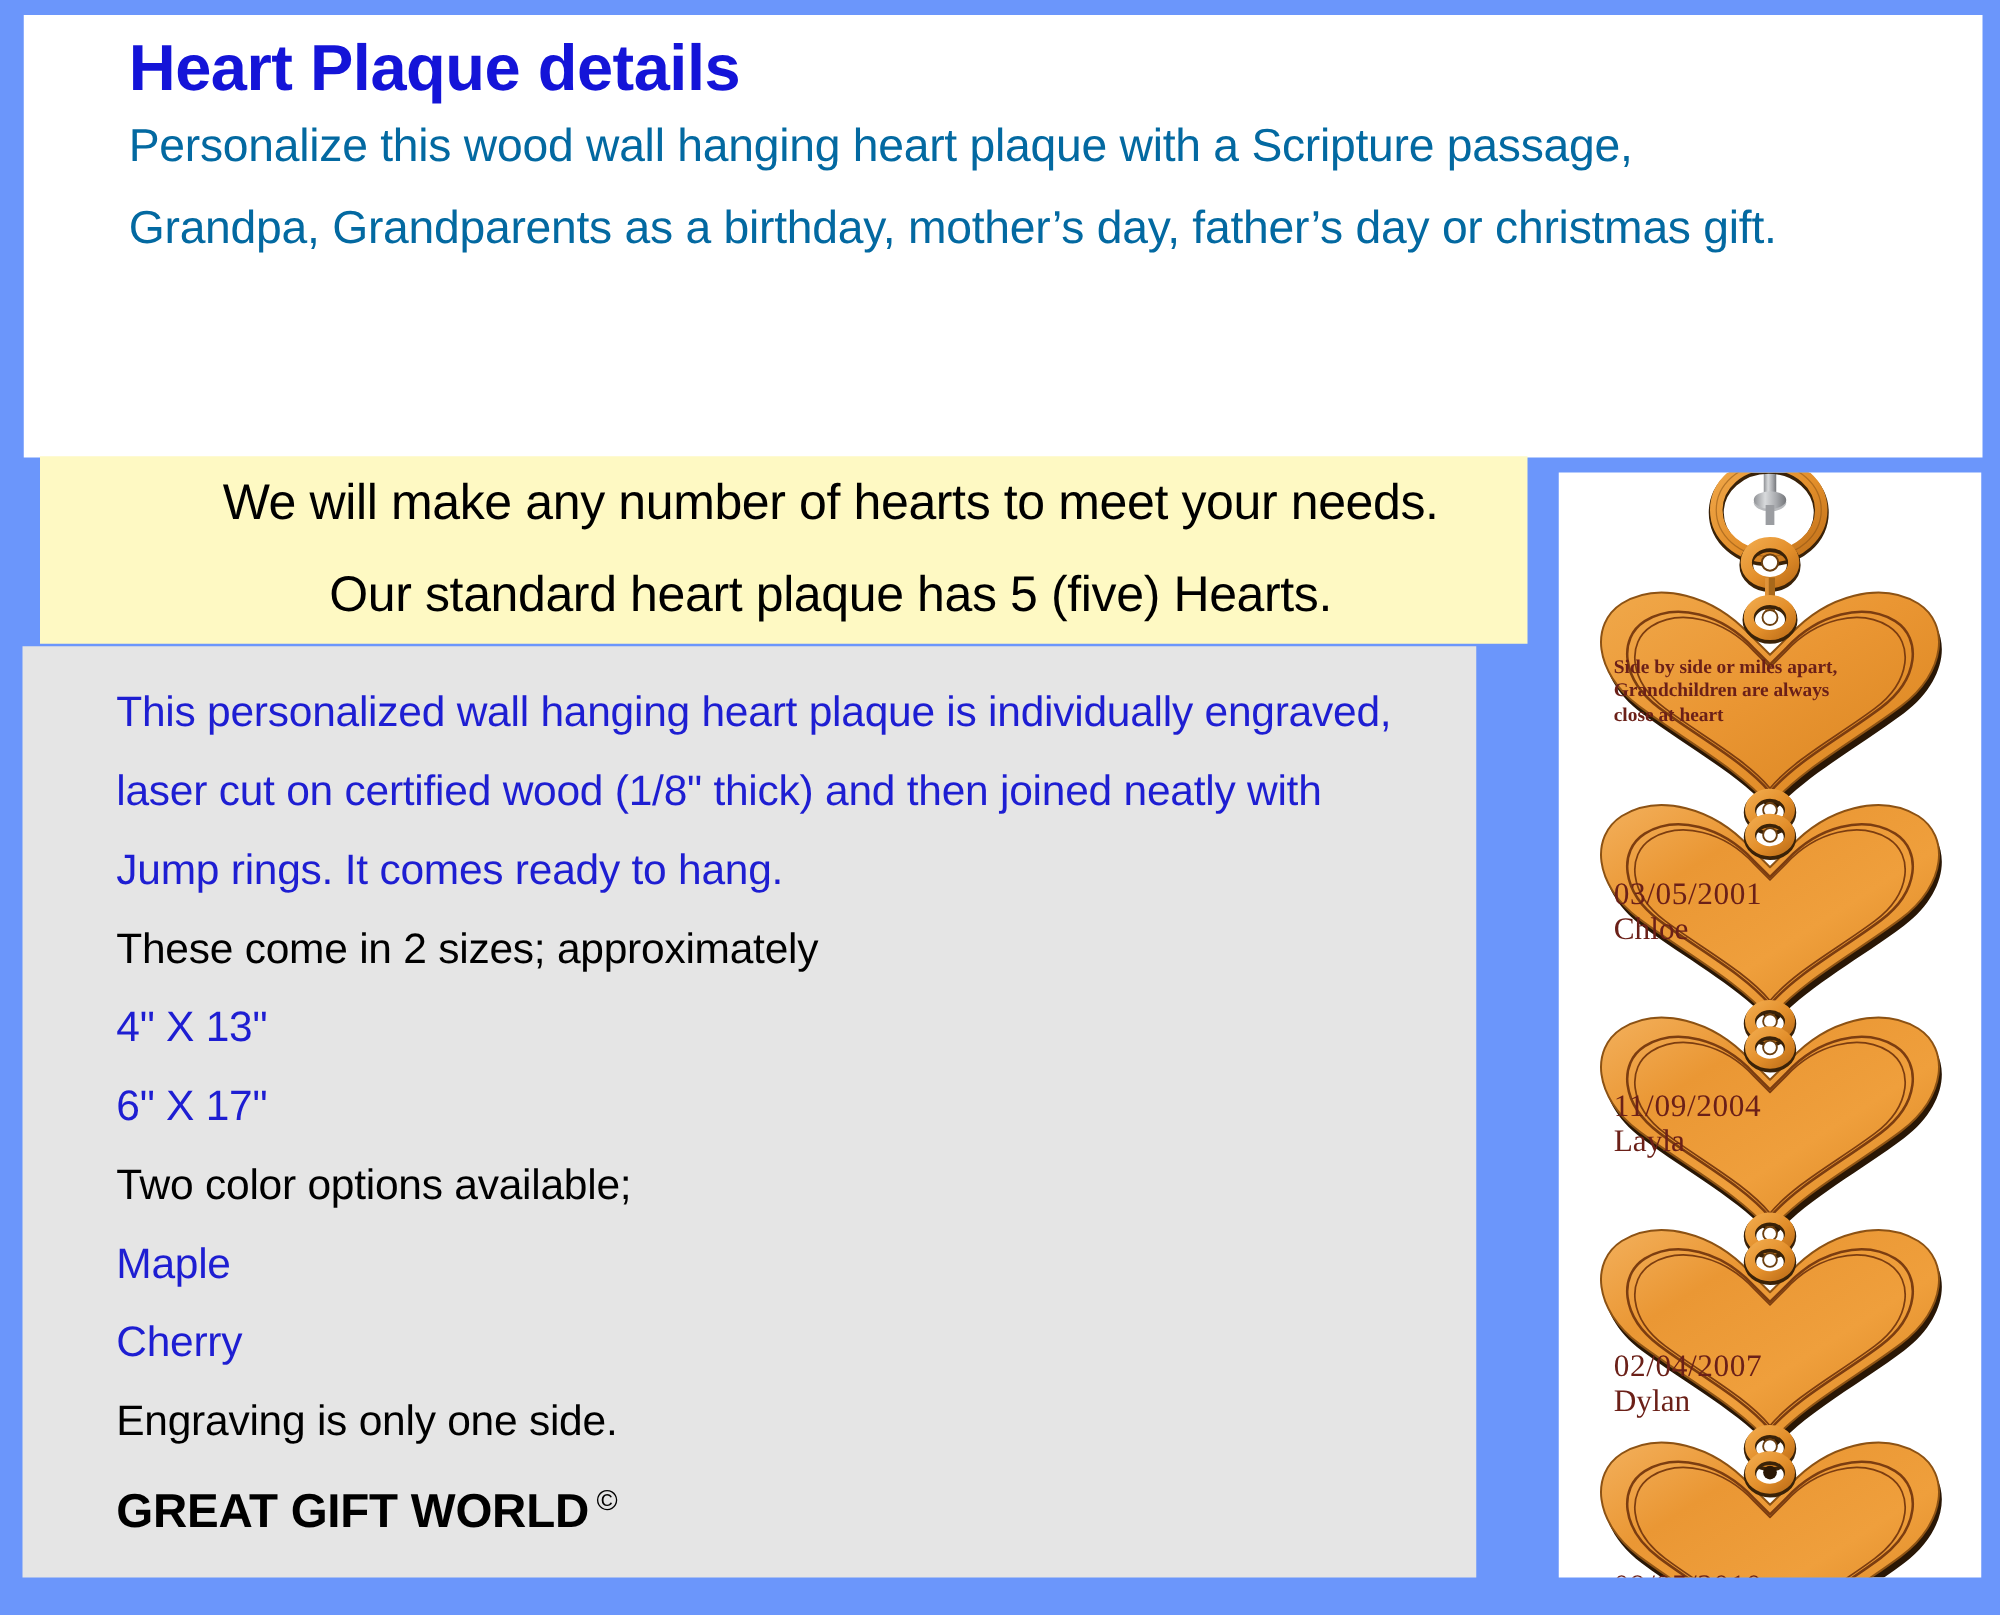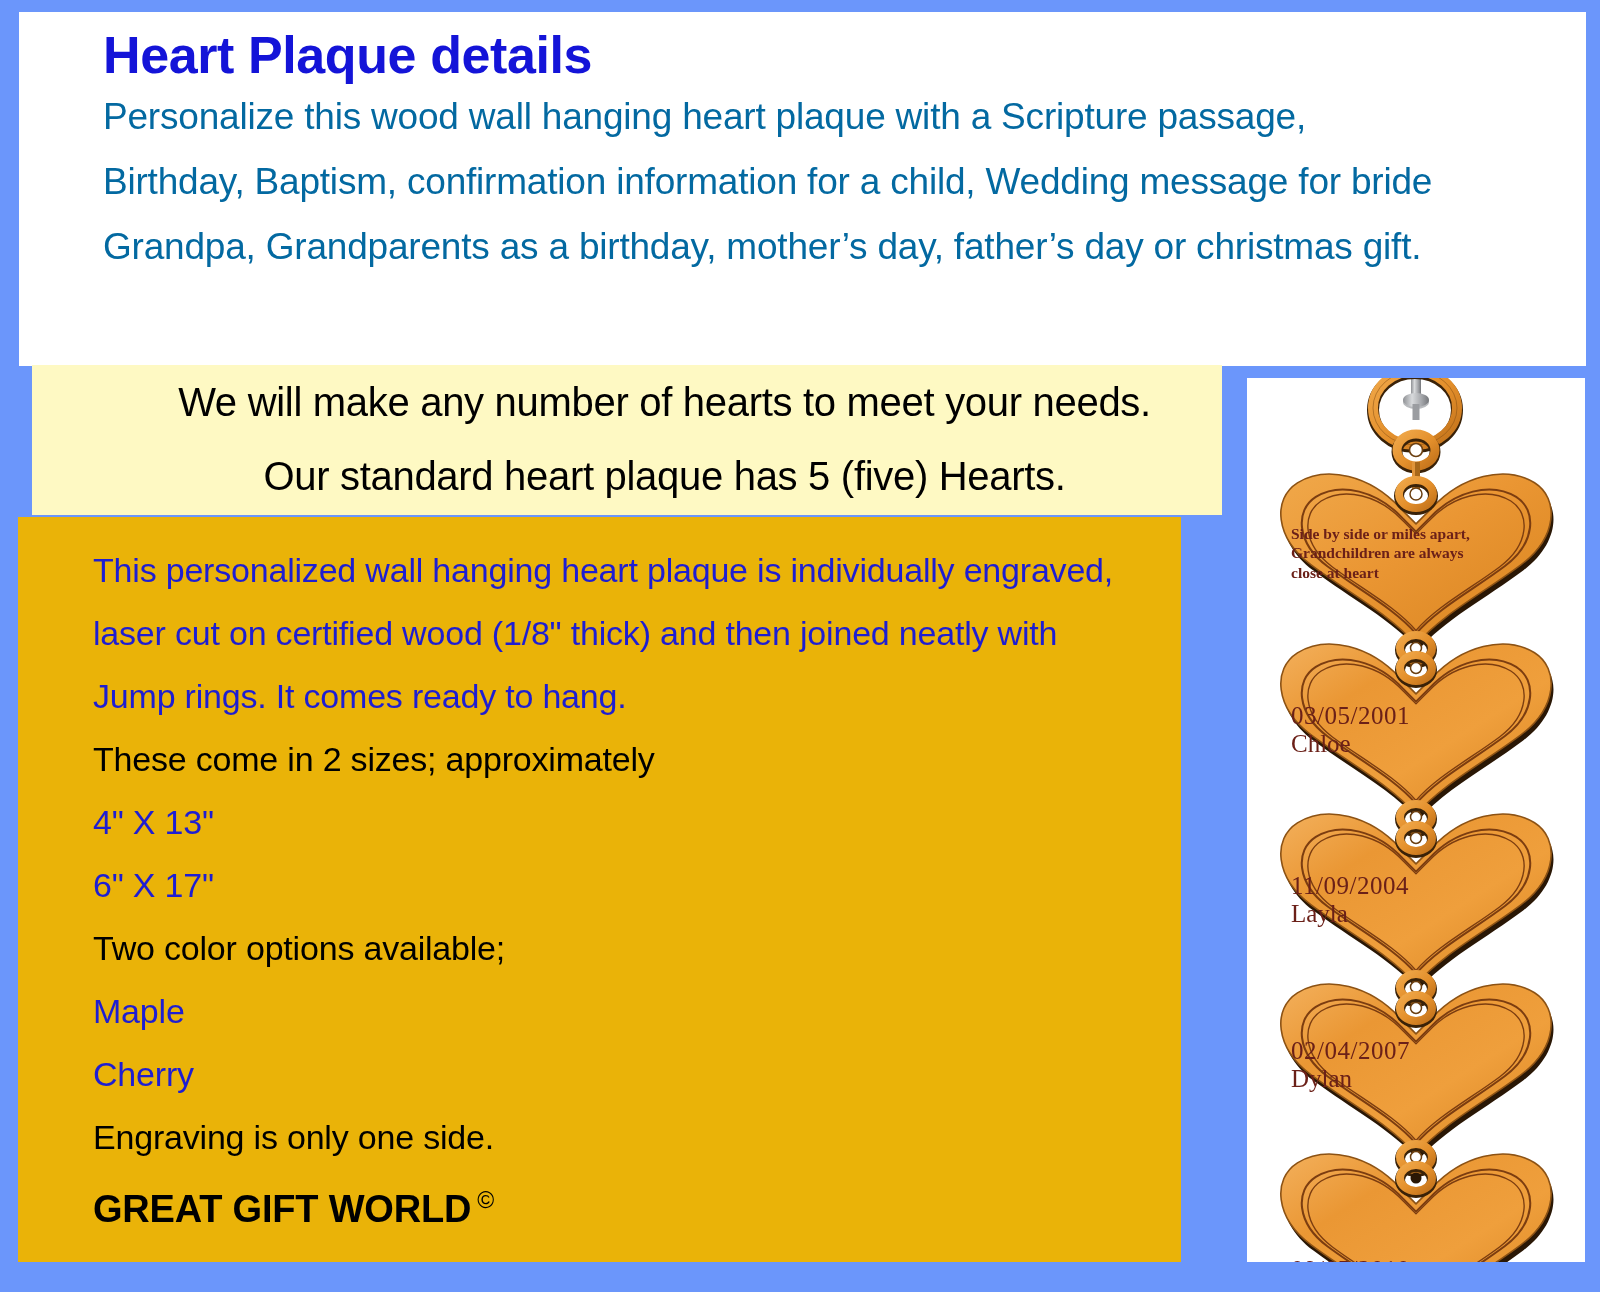--- a/index.html
+++ b/index.html
@@ -72,21 +72,21 @@
     letter-spacing: -0.3px;
   }
 
   
   .panel-body {
     position: absolute;
     left: 18px;
     top: 517px;
     width: 1163px;
     height: 745px;
-    background: #eab308;
+    background: #e5e5e5;
     box-sizing: border-box;
     padding: 22px 20px 0 75px;
   }
   .body-line {
     font-size: 34px;
     line-height: 63px;
     white-space: nowrap;
     letter-spacing: -0.2px;
   }
   .t-blue { color: #1e1ed2; }
@@ -153,21 +153,20 @@
   }
 </style>
 </head>
 <body>
 
 <div class="page">
 
   <div class="panel-top">
     <div class="title">Heart Plaque details</div>
     <div class="intro-line">Personalize this wood wall hanging heart plaque with a Scripture passage,</div>
-    <div class="intro-line">Birthday, Baptism, confirmation information for a child, Wedding message for bride</div>
     <div class="intro-line">Grandpa, Grandparents as a birthday, mother’s day, father’s day or christmas gift.</div>
   </div>
 
   <div class="band">
     <div class="band-line">We will make any number of hearts to meet your needs.</div>
     <div class="band-line">Our standard heart plaque has 5 (five) Hearts.</div>
   </div>
 
   <div class="panel-body">
     <div class="body-line t-blue">This personalized wall hanging heart plaque is individually engraved,</div>
@@ -348,21 +347,21 @@
     <div class="engrave" style="left:44px; top:324px;">
       <span class="date">03/05/2001</span>
       <span class="name">Chloe</span>
     </div>
 
     <div class="engrave" style="left:44px; top:494px;">
       <span class="date">11/09/2004</span>
       <span class="name">Layla</span>
     </div>
 
-    <div class="engrave" style="left:44px; top:659px;">
+    <div class="engrave" style="left:44px; top:702px;">
       <span class="date">02/04/2007</span>
       <span class="name">Dylan</span>
     </div>
 
     <div class="engrave" style="left:44px; top:878px;">
       <span class="date">09/05/2010</span>
       <span class="name">Lucas</span>
     </div>
 
   </div>

